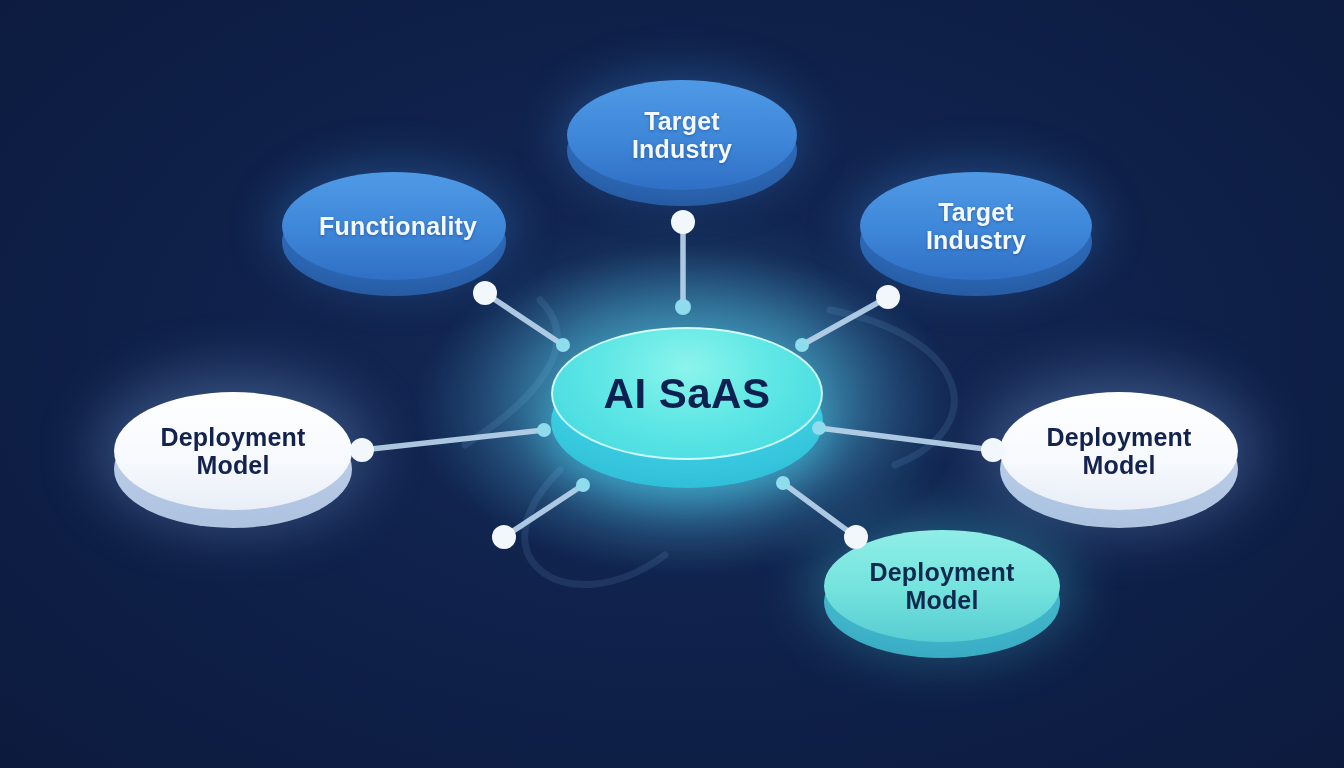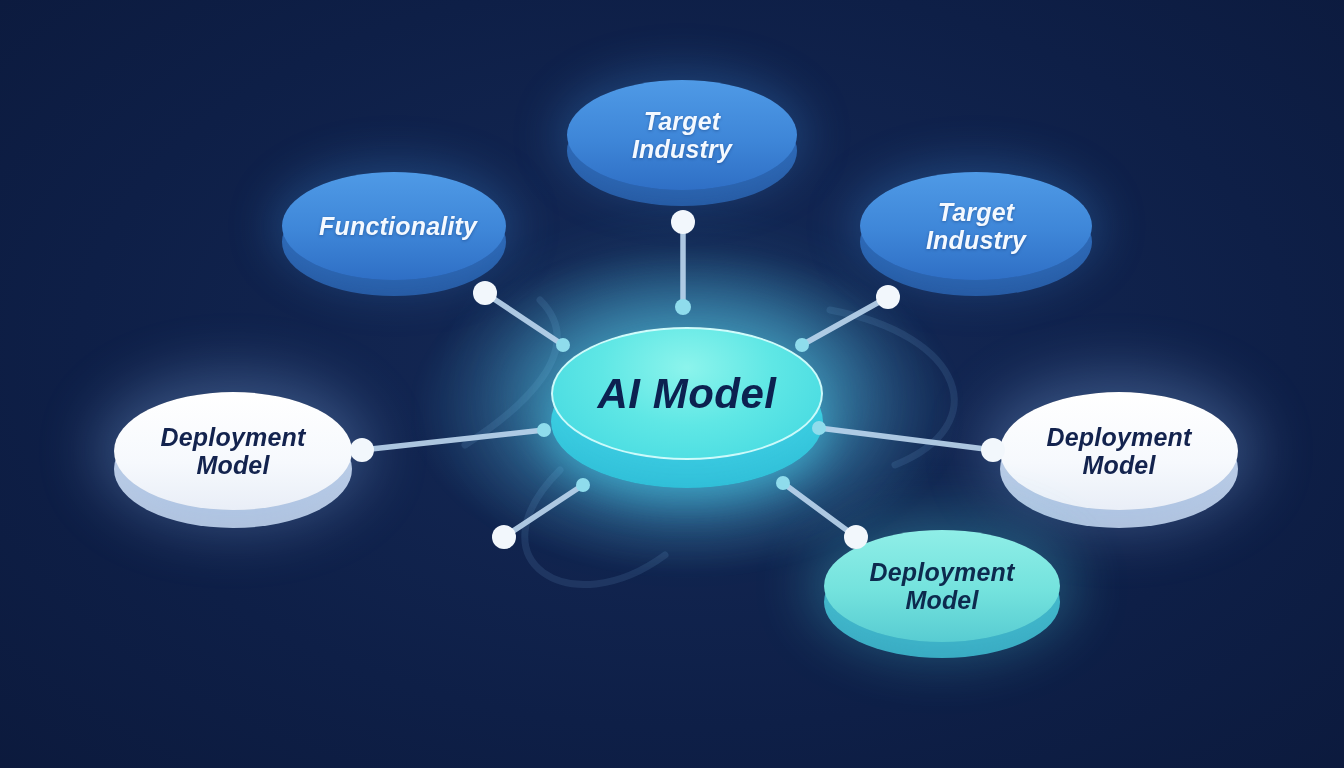--- a/index.html
+++ b/index.html
@@ -40,21 +40,20 @@
     border-radius: 50%;
     display: flex;
     align-items: center;
     justify-content: center;
     text-align: center;
   }
   .disc-label {
     font-weight: bold;
     line-height: 1.12;
     letter-spacing: 0.2px;
-    font-style: italic;
   }
 
   
   .blue .disc-side { background: linear-gradient(180deg, #2f6cbd 0%, #24559d 100%); transform: translateY(16px); }
   .blue .disc-top  {
     background: linear-gradient(180deg, #4f9ae6 0%, #3e86d8 55%, #2f6fc5 100%);
     box-shadow: 0 0 46px 10px rgba(70,150,230,0.28);
   }
   .blue .disc-label { color: #f4f9ff; font-size: 25px; max-width: 150px; text-shadow: 0 1px 3px rgba(0,30,80,0.35); }
 
@@ -149,21 +148,21 @@
   <div class="disc cyan" style="left:824px; top:530px; width:236px; height:112px;">
     <div class="disc-side"></div>
     <div class="disc-top">
       <span class="disc-label">Deployment Model</span>
     </div>
   </div>
 
   <div class="disc center" style="left:551px; top:327px; width:272px; height:133px;">
     <div class="disc-side"></div>
     <div class="disc-top">
-      <span class="disc-label">AI Model</span>
+      <span class="disc-label">AI SaAS</span>
     </div>
   </div>
 
   <svg class="overlay" width="1344" height="768">
 
     <line class="connector-line" x1="683" y1="222" x2="683" y2="307"></line>
 
     <line class="connector-line" x1="485" y1="293" x2="563" y2="345"></line>
 
     <line class="connector-line" x1="888" y1="297" x2="802" y2="345"></line>

